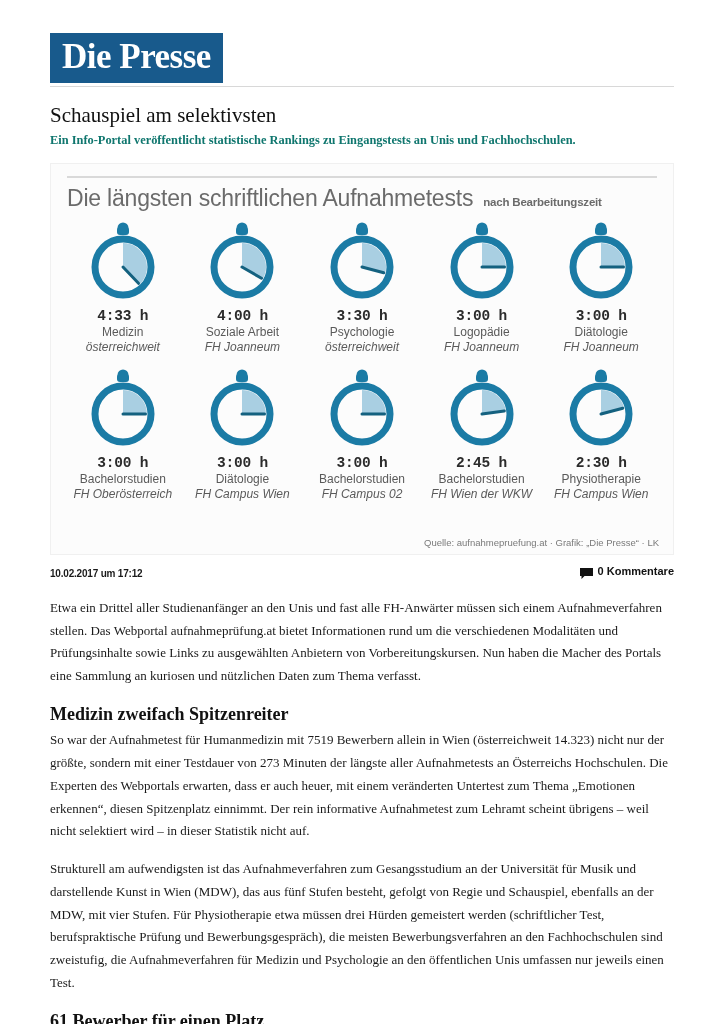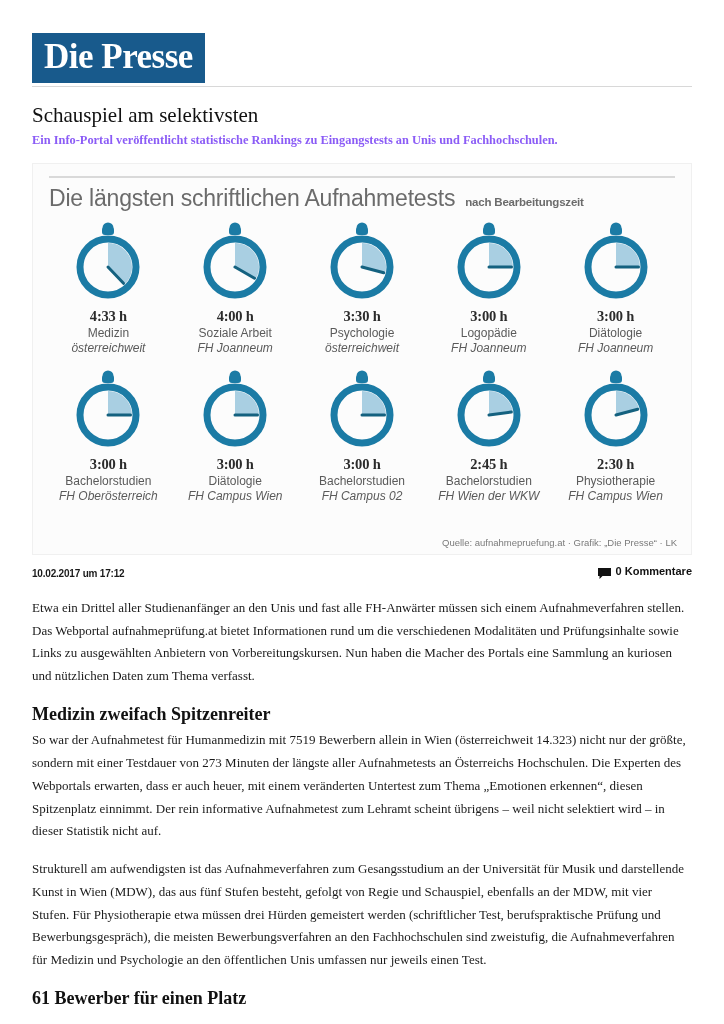--- a/index.html
+++ b/index.html
@@ -3,42 +3,42 @@
 <meta charset="utf-8">
 <title>Die Presse — Schauspiel am selektivsten</title>
 <style>
   html,body{margin:0;padding:0;background:#ffffff;}
   body{
     width:724px;height:1024px;overflow:hidden;
     font-family:"Liberation Serif", serif;
     color:#1a1a1a;
     -webkit-font-smoothing:antialiased;
   }
-  .page{position:relative;width:724px;height:1020px;box-sizing:border-box;padding:0 32px;}
+  .page{position:relative;width:724px;height:1020px;box-sizing:border-box;padding:0 50px;}
 
   
   .masthead{padding-top:33px;}
   .logo-box{
     display:inline-block;background:#185a8c;color:#ffffff;
     font-family:"Liberation Serif", serif;font-weight:700;
     font-size:35px;line-height:1.0;letter-spacing:-0.5px;
     padding:6px 12px 9px 12px;
   }
   .rule-top{height:1px;background:#d8d8d8;margin-top:3px;margin-bottom:11px;}
 
   
   h1.headline{
     font-family:"Liberation Serif", serif;
     font-weight:400;font-size:21px;line-height:1.2;
     margin:16px 0 4px 0;color:#111;
   }
   .subhead{
     font-family:"Liberation Serif", serif;
     font-weight:700;font-size:12.4px;line-height:1.35;
-    margin:0 0 14px 0;color:#8b5cf6;
+    margin:0 0 14px 0;color:#0f766e;
   }
 
   
   .infographic{
     position:relative;
     border:1px solid #f0f0f0;
     background:#fcfcfc;
     padding:10px 12px 8px 12px;
     box-sizing:border-box;
     height:392px;
@@ -55,21 +55,21 @@
   }
 
   .clock-grid{display:flex;flex-direction:column;gap:8px;margin-top:4px;}
   .clock-row{display:flex;justify-content:space-around;}
   .clock-cell{width:124px;display:flex;flex-direction:column;align-items:center;}
 
   .clock-wrap{position:relative;width:82px;height:90px;}
   .clock-svg{display:block;width:82px;height:90px;}
 
   .c-time{
-    font-family:Liberation Serif, serif;
+    font-family:Liberation Mono, monospace;
     font-weight:700;font-size:14.5px;color:#2b2b2b;
     margin-top:2px;letter-spacing:-0.2px;
   }
   .c-field{
     font-family:"Liberation Sans", sans-serif;
     font-weight:400;font-size:12px;color:#5a5a5a;line-height:1.25;
     margin-top:1px;text-align:right;
   }
   .c-inst{
     font-family:"Liberation Sans", sans-serif;

